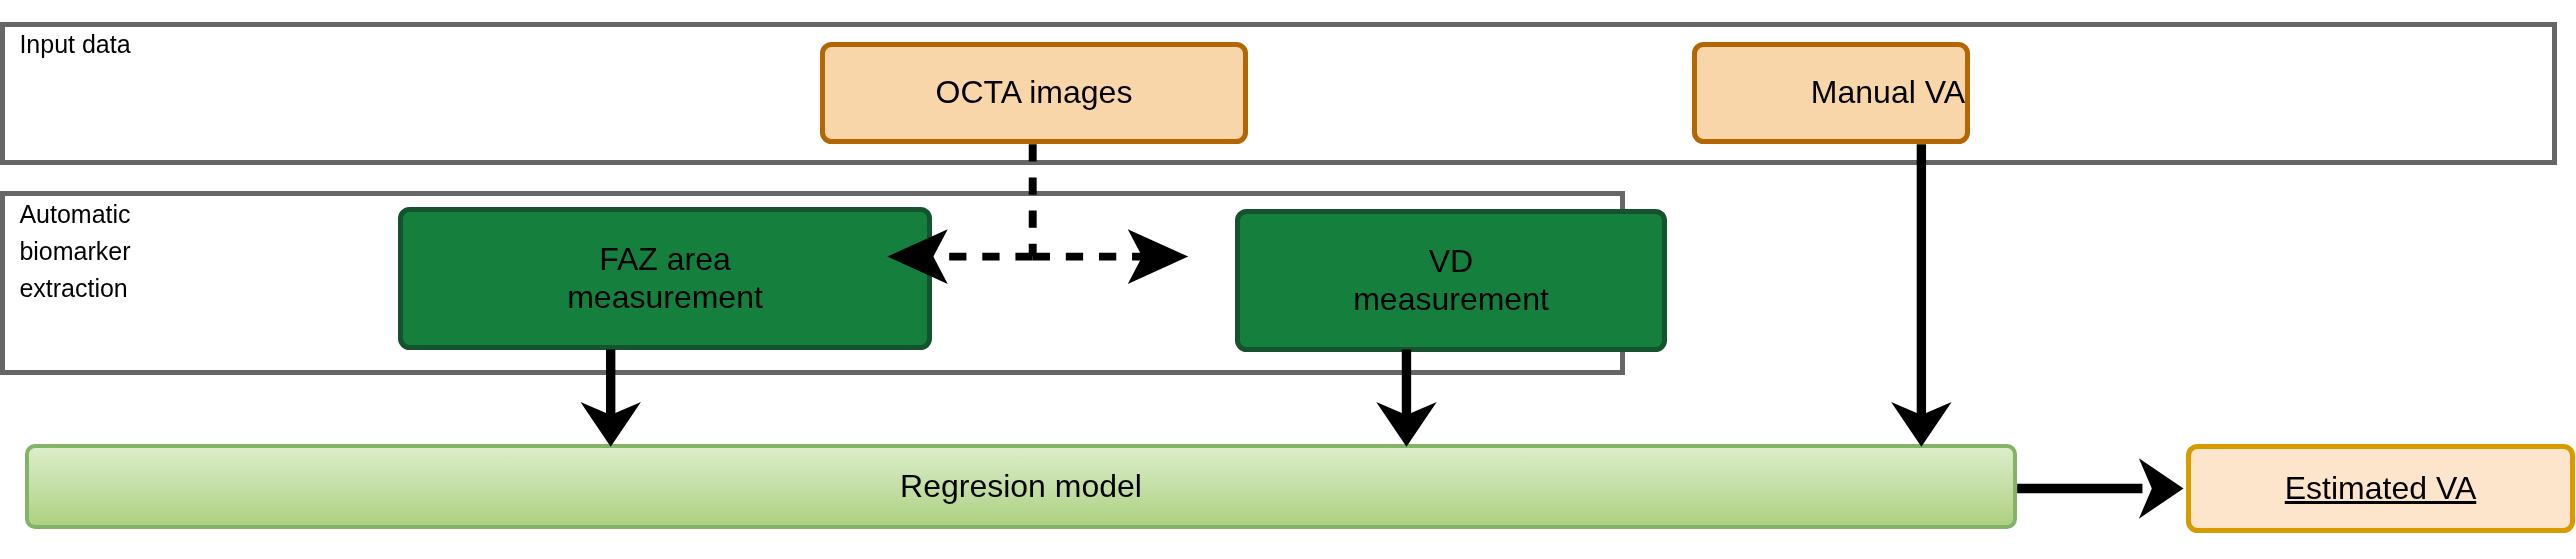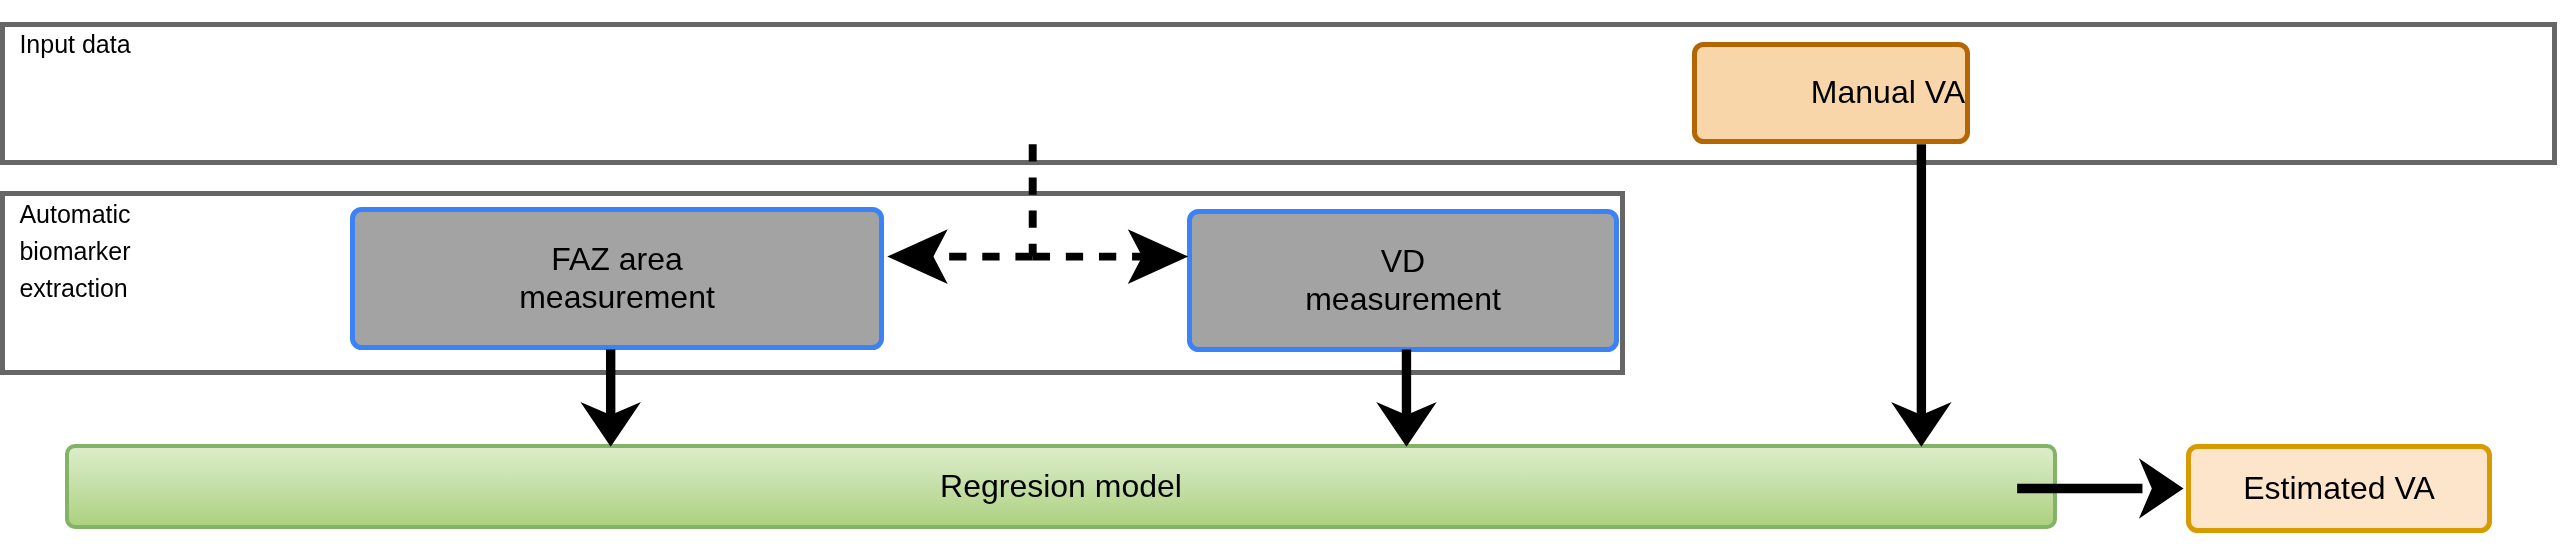--- a/index.html
+++ b/index.html
@@ -43,72 +43,75 @@
     color: #000000;
     font-size: 32px;
     line-height: 1.17;
     border-radius: 11.5px;
   }
   .node-orange {
     background: #F8D6AA;
     border: 5px solid #B46504;
   }
   .node-blue {
-    background: #a3a3a3;
-    border: 5px solid #3b82f6;
+    background: #15803d;
+    border: 5px solid #14532d;
+    margin-left: 48px;
   }
   .node-amber {
     background: #FDE5CC;
     border: 5.8px solid #D79B00;
   }
   .node-green {
     background: linear-gradient(to bottom, #DCEDC8 0%, #CDE4B4 32%, #ADD180 100%);
     border: 4.3px solid #82B366;
     border-radius: 10px;
-    margin-left: 40px;
   }
   
   .conn {
     position: absolute;
   }
   .conn svg { display: block; overflow: visible; }
 </style>
 </head>
 <body>
 
 <div id="canvas">
 
   <div class="lane" style="left:0px; top:22px; width:2557px; height:143px;"></div>
   <div class="lane-label" style="left:19.4px; top:26px; width:274px;">Input data</div>
 
   <div class="lane" style="left:0px; top:191px; width:1625px; height:184px;"></div>
   <div class="lane-label" style="left:19.4px; top:196px; width:288px;">Automatic
 biomarker
 extraction</div>
 
+  <div class="node node-orange" style="left:820px; top:42px; width:428px; height:102px;">
+    <span>OCTA images</span>
+  </div>
 
   <div class="node node-orange" style="left:1692px; top:42px; width:278px; height:102px;justify-content:flex-end;">
     <span>Manual VA</span>
   </div>
 
   <div class="node node-blue" style="left:350px; top:207px; width:534px; height:143px;">
     <span style="white-space:pre-line;">FAZ area
 measurement</span>
   </div>
 
   <div class="node node-blue" style="left:1187px; top:209px; width:432px; height:143px;">
     <span style="white-space:pre-line;">VD
 measurement</span>
   </div>
 
   <div class="node node-green" style="left:25px; top:444px; width:1992px; height:85px;">
     <span>Regresion model</span>
   </div>
 
-  <div class="node node-amber" style="left:2186px; top:444px; width:306px; height:89px;">
+  <div class="node node-amber" style="left:2186px; top:444px; width:389px; height:89px;text-decoration:underline;">
     <span>Estimated VA</span>
   </div>
 
   <div class="conn" style="left:0px; top:0px; width:2576px; height:560px; pointer-events:none;">
     <svg width="2576" height="560" viewBox="0 0 3577 777">
 
       <path d="M 1434 200 L 1434 356" stroke="#000000" stroke-width="11" fill="none" stroke-dasharray="24 22"></path>
 
       <path d="M 1434 356 L 1285 356" stroke="#000000" stroke-width="11" fill="none" stroke-dasharray="24 22"></path>
 

